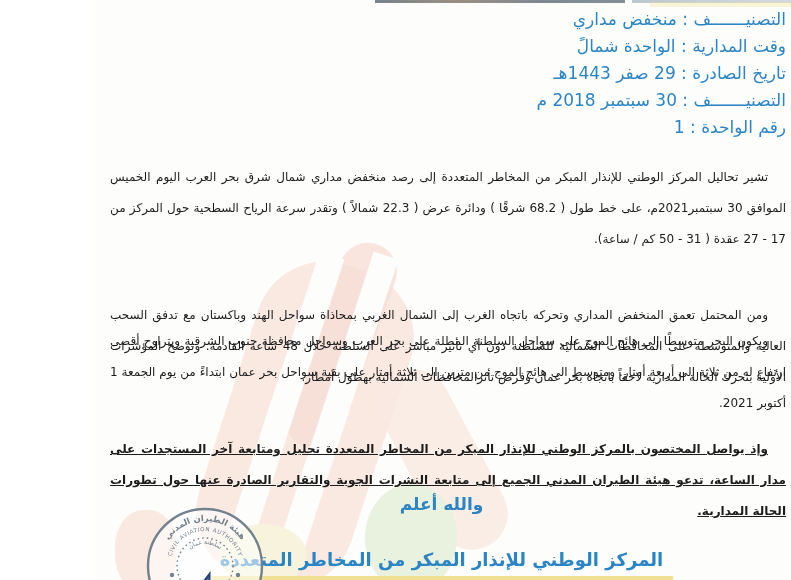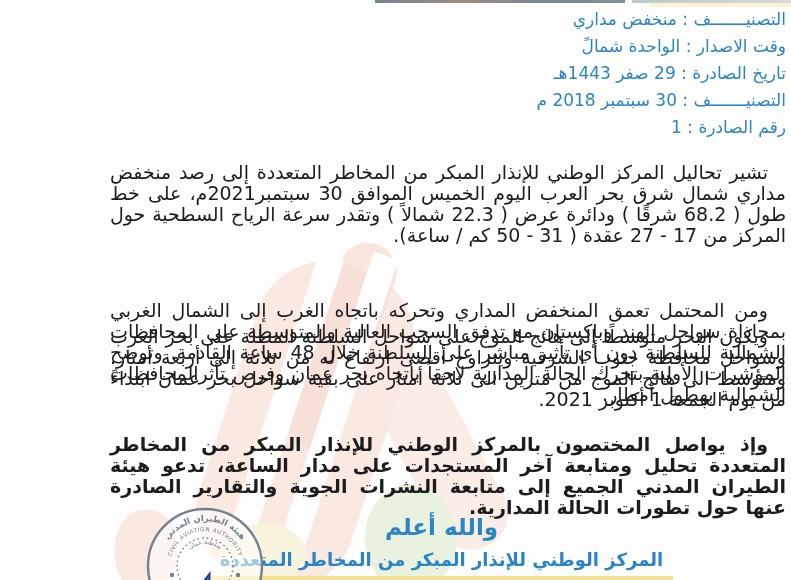--- a/index.html
+++ b/index.html
@@ -50,29 +50,29 @@
     border-radius:50%;}
   .wm-peach-left{left:8px;top:258px;width:62px;height:82px;background:var(--wm-peach);
     border-radius:45%;}
   
   .header-fields{position:absolute;top:6px;right:5px;left:300px;z-index:1;
     color:var(--heading-blue);font-size:17px;line-height:27px;text-align:right;
     font-weight:500;}
   .colon{white-space:pre;}
   
   .para{position:absolute;right:5px;left:18px;z-index:1;
-    color:var(--body-ink);font-size:19px;line-height:21px;
+    color:var(--body-ink);font-size:12px;line-height:31px;
     text-align:justify;text-indent:18px;}
   .para-1{top:162px;}
   .para-2{top:256px;margin-top:44px;}
   .para-3{top:326px;}
-  .para-4{top:434px;font-weight:bold;}
+  .para-4{top:434px;font-weight:bold;text-decoration:underline;}
   
-  .closing-line{position:absolute;top:514px;left:0;right:0;z-index:1;
-    text-align:center;color:var(--heading-blue);font-size:23px;font-weight:bold;}
+  .closing-line{position:absolute;top:494px;left:0;right:0;z-index:1;
+    text-align:center;color:var(--heading-blue);font-size:17px;font-weight:bold;}
   .footer-title{position:absolute;top:549px;left:0;right:0;z-index:1;
     text-align:center;color:var(--heading-blue);font-size:18px;font-weight:bold;}
   .footer-title-highlight{position:absolute;top:574px;left:0;right:0;z-index:1;
     text-align:center;color:var(--heading-blue);font-size:18px;font-weight:bold;
     line-height:30px;}
   .footer-title-highlight .hl{background:var(--highlight-yellow);padding:2px 10px;}
   
   .seal{position:absolute;left:53px;top:506px;width:120px;height:120px;z-index:2;}
   .seal text{fill:var(--seal-gray);}
 </style>
@@ -91,24 +91,24 @@
     <div class="wm wm-swoosh"></div>
     <div class="wm wm-stripe wm-stripe-1"></div>
     <div class="wm wm-stripe wm-stripe-2"></div>
     <div class="wm wm-green-blob"></div>
     <div class="wm wm-yellow-blob"></div>
     <div class="wm wm-peach-left"></div>
   </div>
 
   <div class="header-fields">
     <div><span>التصنيـــــــف</span><span class="colon"> : </span><span>منخفض مداري</span></div>
-    <div><span>وقت الاصدار</span><span class="colon"> : </span><span>الواحدة شمالً</span></div>
+    <div><span>وقت المدارية</span><span class="colon"> : </span><span>الواحدة شمالً</span></div>
     <div><span>تاريخ الصادرة</span><span class="colon"> : </span><span>29 صفر 1443هـ</span></div>
     <div><span>التصنيـــــــف</span><span class="colon"> : </span><span>30 سبتمبر 2018 م</span></div>
-    <div><span>رقم الصادرة</span><span class="colon"> : </span><span>1</span></div>
+    <div><span>رقم الواحدة</span><span class="colon"> : </span><span>1</span></div>
   </div>
 
   <p class="para para-1">تشير تحاليل المركز الوطني للإنذار المبكر من المخاطر المتعددة إلى رصد منخفض مداري شمال شرق بحر العرب اليوم الخميس الموافق 30 سبتمبر2021م، على خط طول ( 68.2 شرقًا ) ودائرة عرض ( 22.3 شمالاً ) وتقدر سرعة الرياح السطحية حول المركز من 17 - 27 عقدة ( 31 - 50 كم / ساعة).</p>
   <p class="para para-2">ومن المحتمل تعمق المنخفض المداري وتحركه باتجاه الغرب إلى الشمال الغربي بمحاذاة سواحل الهند وباكستان مع تدفق السحب العالية والمتوسطة على المحافظات الشمالية للسلطنة دون أي تأثير مباشر على السلطنة خلال 48 ساعة القادمة. وتوضح المؤشرات الأولية بتحرك الحالة المدارية لاحقاً باتجاه بحر عمان وفرص تأثرالمحافظات الشمالية بهطول أمطار.</p>
   <p class="para para-3">ويكون البحر متوسطًا إلى هائج الموج على سواحل السلطنة المطلة على بحر العرب وسواحل محافظة جنوب الشرقية ويتراوح أقصى ارتفاع له من ثلاثة إلى أربعة أمتار. ومتوسط الى هائج الموج من مترين الى ثلاثة أمتار على بقية سواحل بحر عمان ابتداءً من يوم الجمعة 1 أكتوبر 2021.</p>
   <p class="para para-4">وإذ يواصل المختصون بالمركز الوطني للإنذار المبكر من المخاطر المتعددة تحليل ومتابعة آخر المستجدات على مدار الساعة، تدعو هيئة الطيران المدني الجميع إلى متابعة النشرات الجوية والتقارير الصادرة عنها حول تطورات الحالة المدارية.</p>
 
   <div class="closing-line">والله أعلم</div>
 
   <div class="footer-title">المركز الوطني للإنذار المبكر من المخاطر المتعددة</div>

